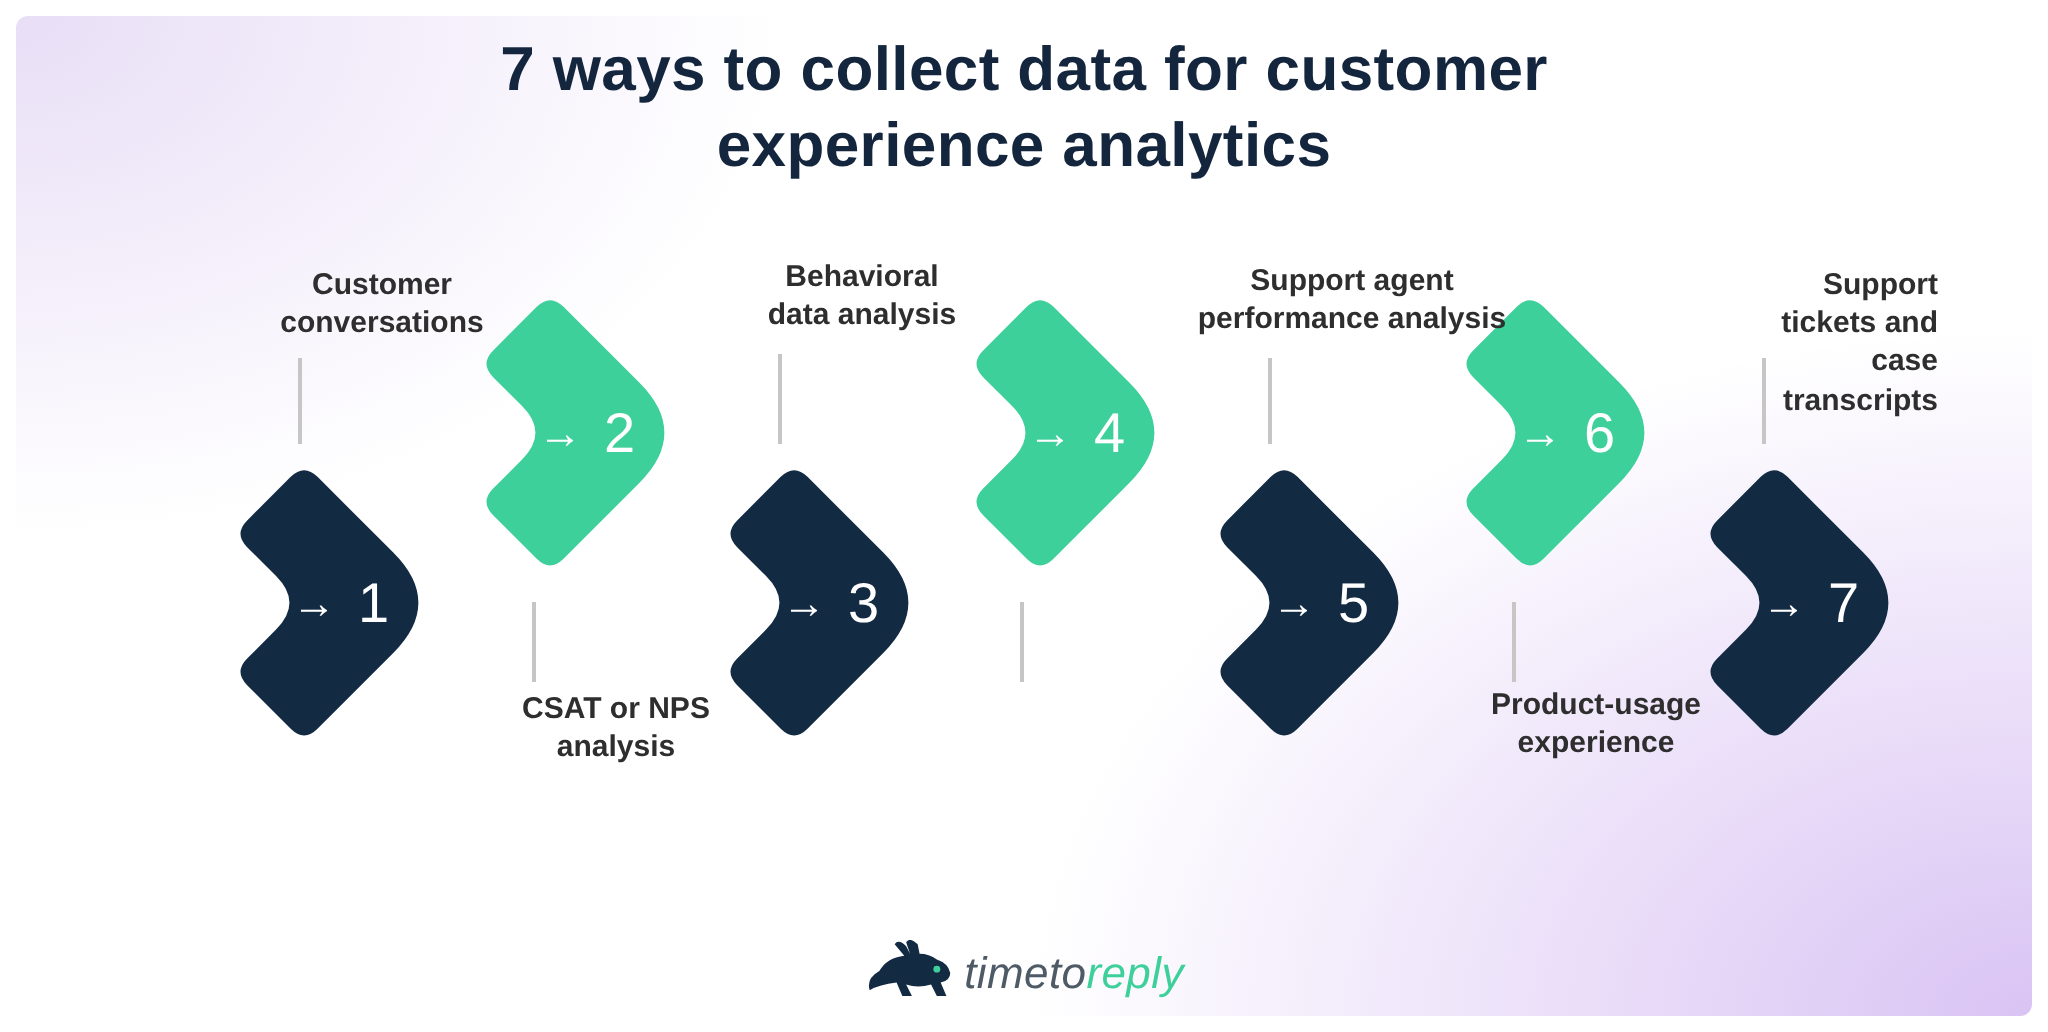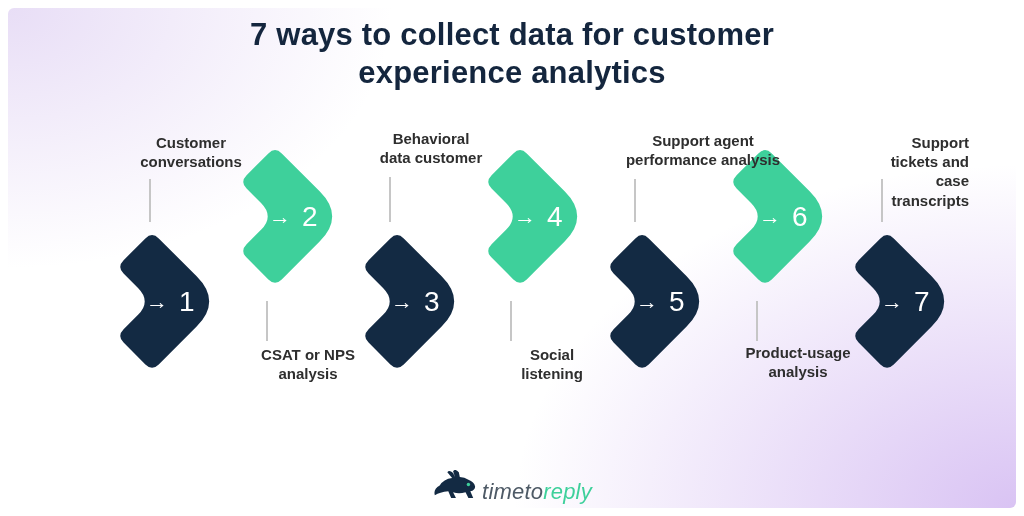--- a/index.html
+++ b/index.html
@@ -45,34 +45,34 @@
   .arrow-num .num  { font-size:28px; line-height:1; font-weight:400; }
   .label {
     position:absolute; transform:translateX(-50%);
     text-align:center; white-space:pre-line;
     font-size:15px; font-weight:700; color:#2E2E2E; line-height:1.28;margin-left:40px;
   }
   .l1 { left:143px; top:125px; }
   .l2 { left:260px; top:337px; }
   .l3 { left:383px; top:121px; }
   .l4 { left:504px; top:337px; }
-  .l5 { left:655px; top:123px; }
+  .l5 { left:628px; top:123px; }
   .l6 { left:750px; top:335px; }
   .l7 { left:874px; top:125px;text-align:right; }
   .connector { position:absolute; width:2px; background:#C6C6C6; }
   .c1 { left:141px; top:171px; height:43px; }
   .c2 { left:258px; top:293px; height:40px; }
   .c3 { left:381px; top:169px; height:45px; }
   .c4 { left:502px; top:293px; height:40px; }
   .c5 { left:626px; top:171px; height:43px; }
   .c6 { left:748px; top:293px; height:40px; }
   .c7 { left:873px; top:171px; height:43px; }
   .logo {
     position:absolute; left:0; right:0; top:462px;
-    display:flex; align-items:flex-end; justify-content:center; gap:4px;
+    display:flex; align-items:center; justify-content:center; gap:4px;
   }
   .logo svg { display:block; }
   .logo-text {
     font-size:22px; font-style:italic; font-weight:500; letter-spacing:0.2px;
     line-height:1;
   }
   .lt-gray  { color:#4E5A66; }
   .lt-green { color:#3ED09B; }
 </style>
 </head>
@@ -155,33 +155,31 @@
 
   <div class="label l1">Customer
 conversations</div>
   <div class="connector c1"></div>
 
   <div class="label l2">CSAT or NPS
 analysis</div>
   <div class="connector c2"></div>
 
   <div class="label l3">Behavioral
-data customer</div>
+data analysis</div>
   <div class="connector c3"></div>
 
-  <div class="label l4">Social
-listening</div>
   <div class="connector c4"></div>
 
   <div class="label l5">Support agent
 performance analysis</div>
   <div class="connector c5"></div>
 
   <div class="label l6">Product-usage
-analysis</div>
+experience</div>
   <div class="connector c6"></div>
 
   <div class="label l7">Support tickets and
 case transcripts</div>
   <div class="connector c7"></div>
 
   <div class="logo">
     <svg width="46" height="33" viewBox="0 0 48 34" aria-hidden="true">
       <path fill="#132A43" d="M3 26 Q1 20 8 16 Q12 9 21 8 L16 2 Q18 -1 22 3 L24 7 L22 1 Q24 -2 28 2 L29 7 Q34 7 38 10 Q44 12 45 17 Q45 21 40 22 L43 29 L38 29 L35 23 Q28 25 22 23 L25 29 L20 29 L17 22 Q8 23 3 26 Z"></path>
       <circle cx="38" cy="15" r="1.8" fill="#3ED09B"></circle>

